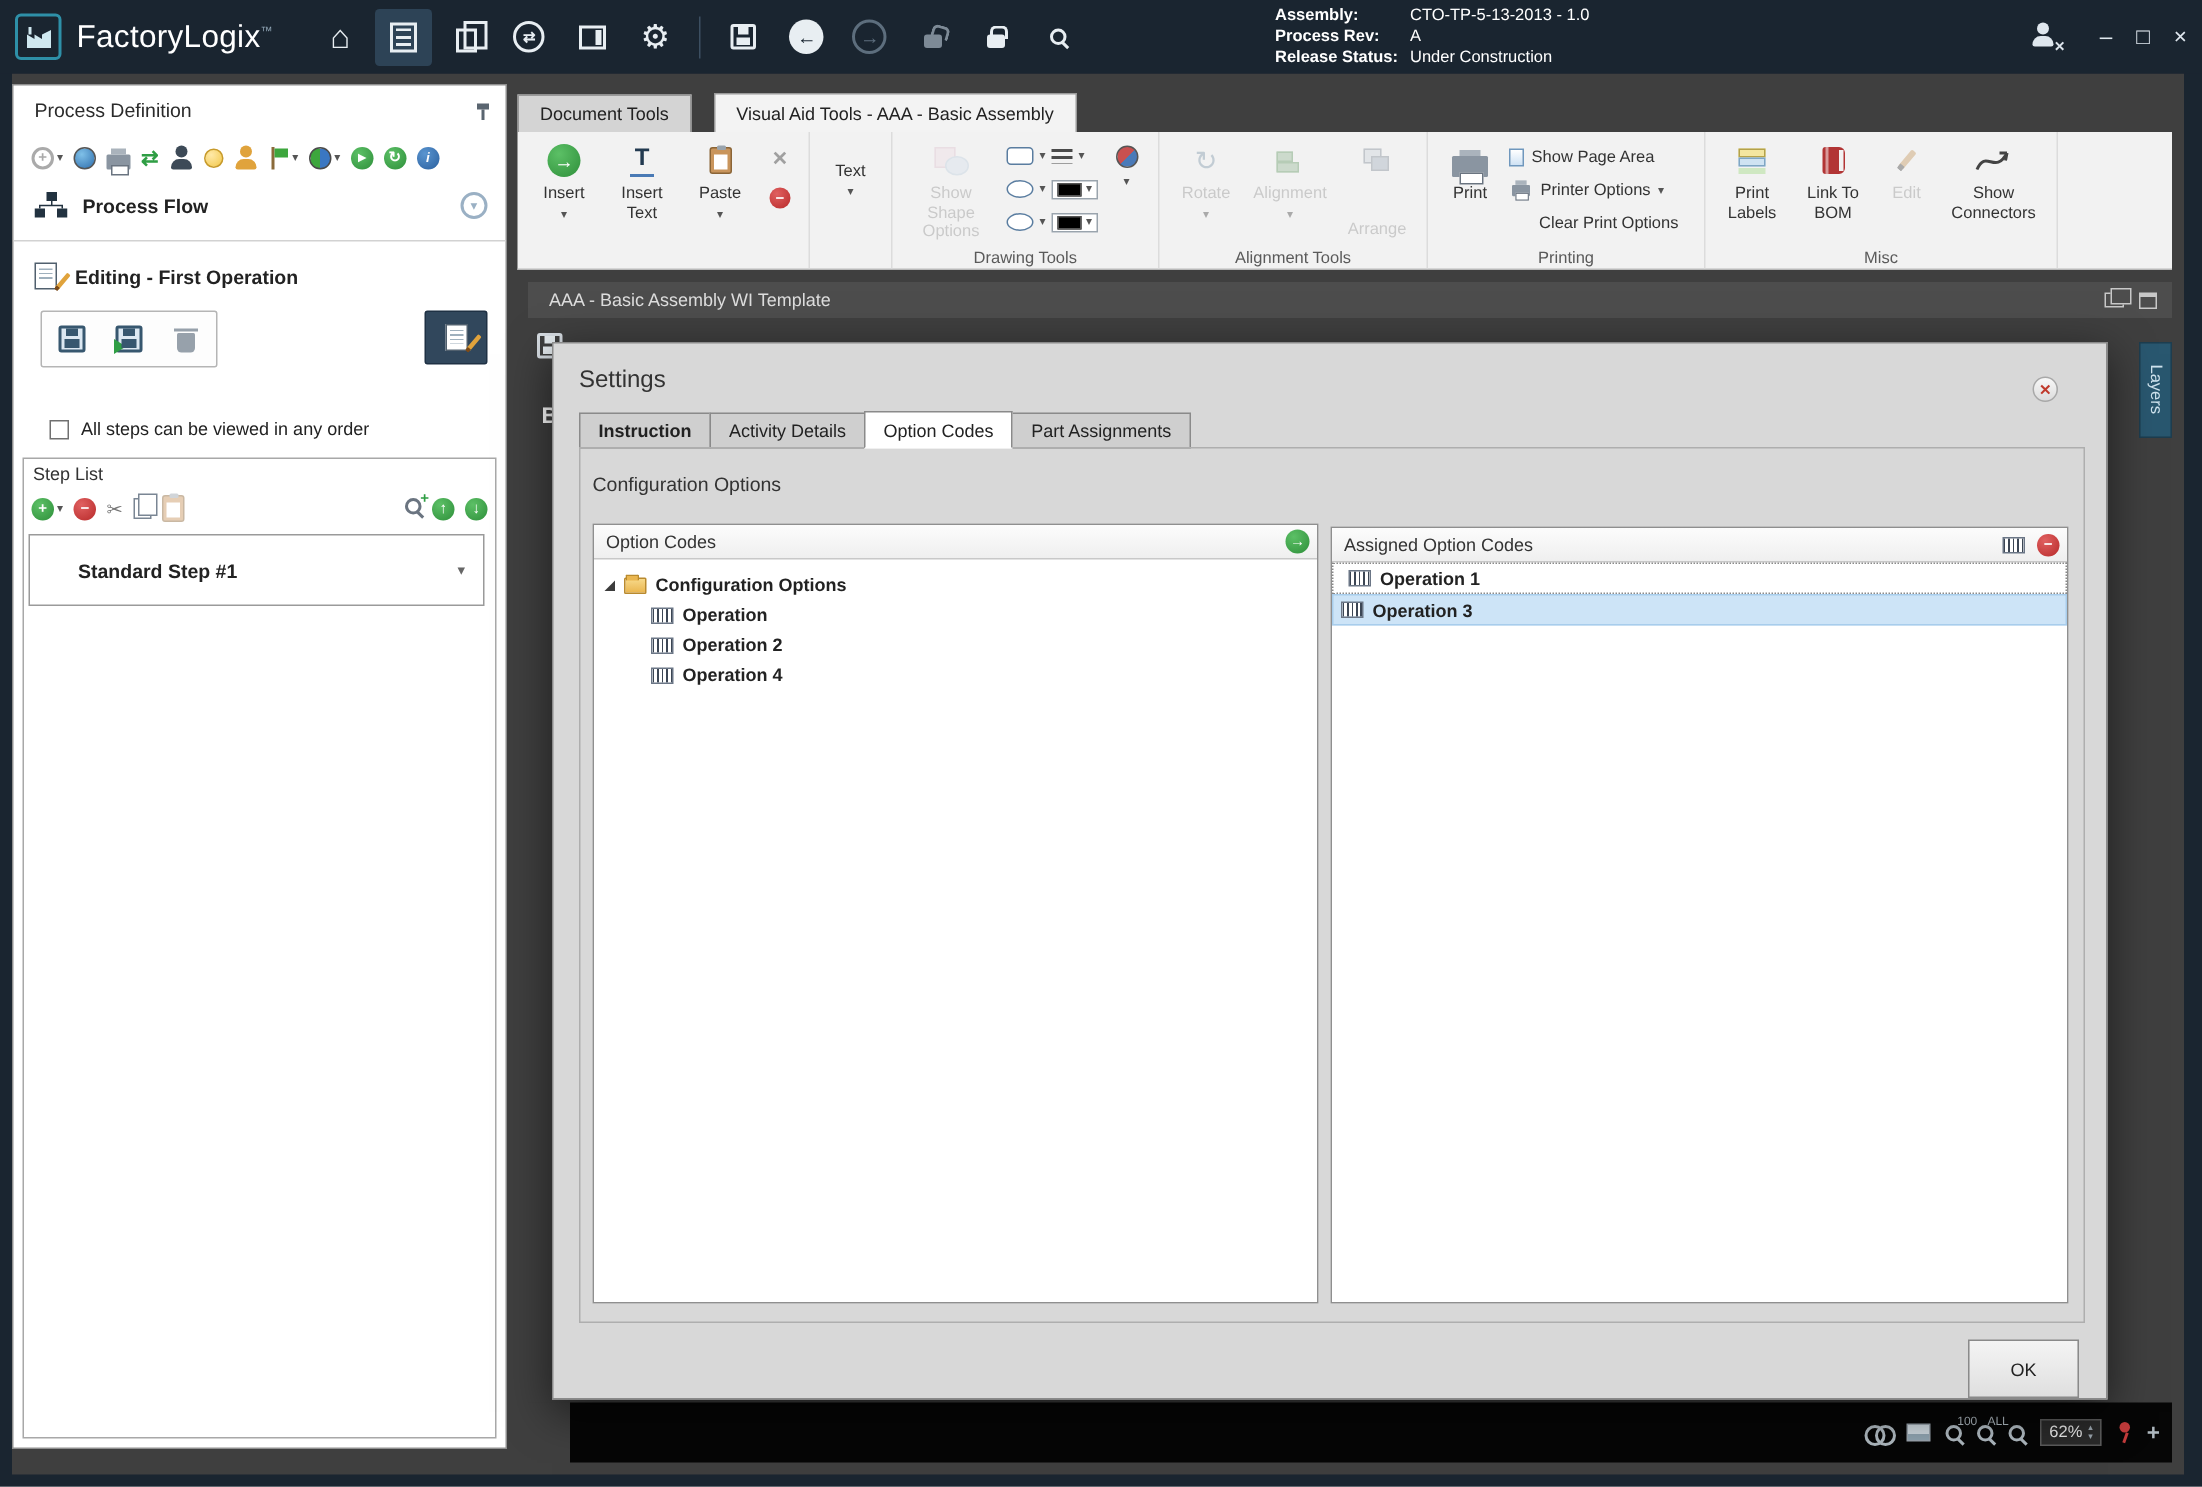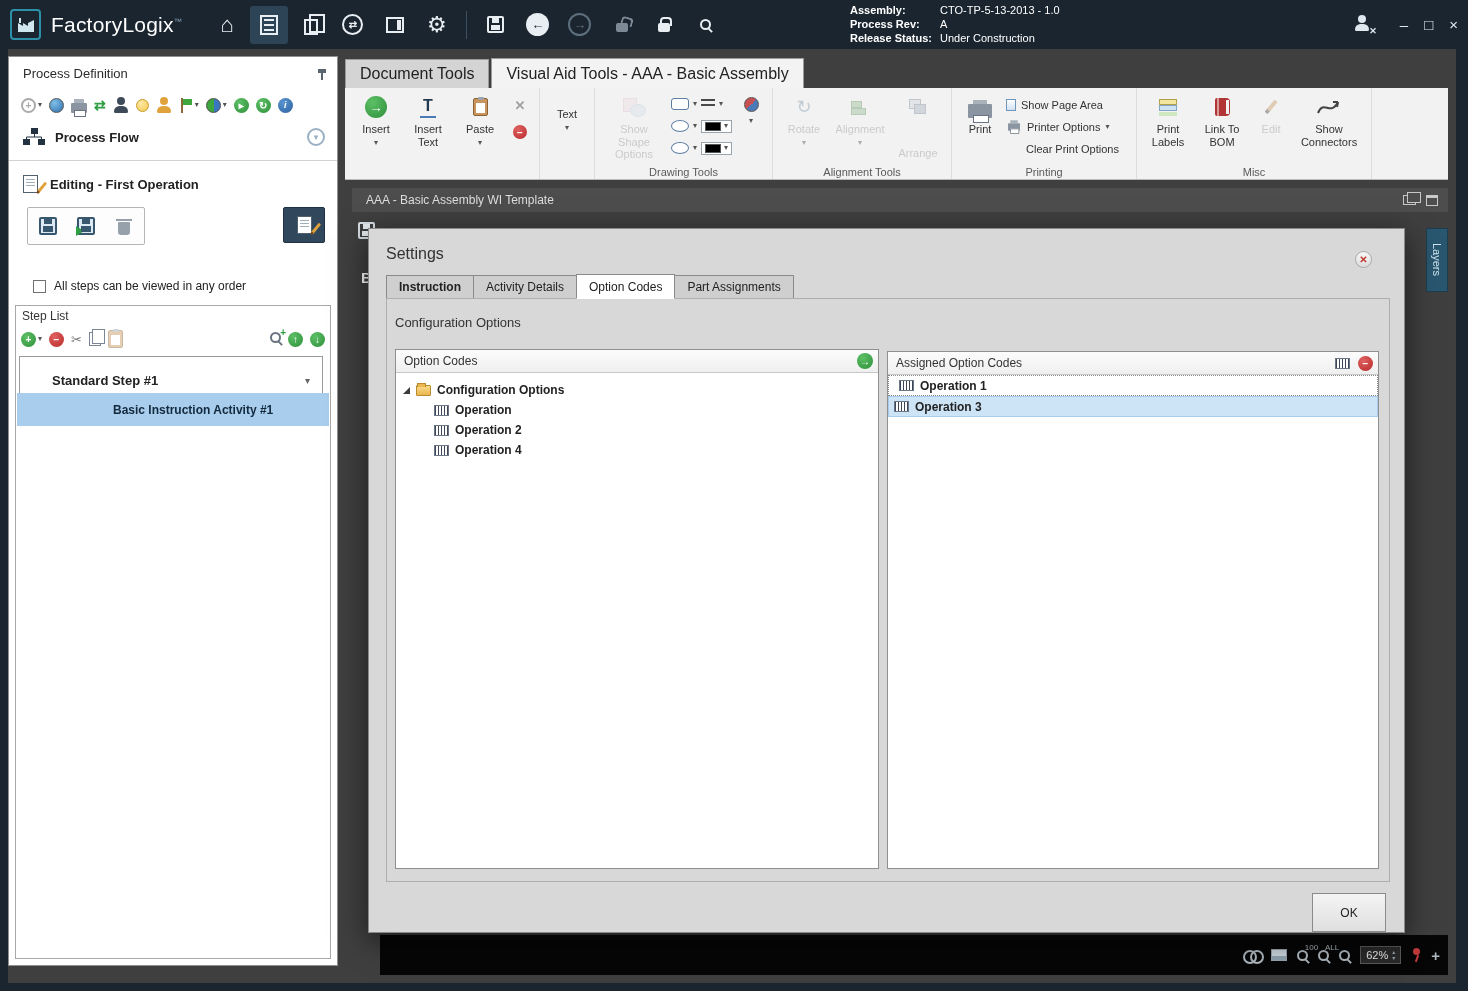--- a/index.html
+++ b/index.html
@@ -156,21 +156,21 @@
   .sl-tools { position:absolute; left:5px; top:21px; right:5px; height:24px; display:flex; align-items:center; gap:7px; }
   .sl-tools .spacer { flex:1; }
   .sl-step { position:absolute; left:3px; top:50px; right:7px; height:48px; border:1px solid #9a9a9a; background:#fff; display:flex; align-items:center; }
   .sl-step .t { padding-left:32px; font-size:13px; font-weight:bold; }
   .sl-step .chev { margin-left:auto; padding-right:12px; color:#666; font-size:10px; }
   .sl-activity { position:absolute; left:1px; top:87px; right:1px; height:33px; background:#a9cdec; display:flex; align-items:center; }
   .sl-activity .t { padding-left:96px; font-size:12px; font-weight:bold; color:#12293e; }
 
   
   #tabstrip { position:absolute; left:345px; top:62px; height:26px; display:flex; align-items:flex-end; }
-  .rtab { font-size:16px; color:#222; padding:5px 14px 5px 14px; background:#d4d4d4; border:1px solid #9a9a9a; border-bottom:none; margin-right:2px; white-space:nowrap; }
+  .rtab { font-size:12px; color:#222; padding:5px 14px 5px 14px; background:#d4d4d4; border:1px solid #9a9a9a; border-bottom:none; margin-right:15px; white-space:nowrap; }
   .rtab.active { background:#f3f3f3; padding-top:6px; }
   #ribbon { position:absolute; left:345px; top:88px; width:1103px; height:92px; background:#f2f2f2; border-bottom:1px solid #b9b9b9; display:flex; }
   .rgroup { position:relative; border-right:1px solid #dcdcdc; padding:4px 8px 16px 8px; display:flex; gap:6px; align-items:flex-start; }
   .glabel { position:absolute; bottom:1px; left:0; right:0; text-align:center; font-size:11px; color:#5a5a5a; }
   .rbtn { display:flex; flex-direction:column; align-items:center; font-size:11px; color:#333; width:46px; padding-top:2px; gap:3px; }
   .rbtn .ric { height:26px; display:flex; align-items:center; }
   .rbtn .rlb { text-align:center; line-height:1.15; }
   .rbtn.dim { color:#9a9a9a; }
   .xcol { display:flex; flex-direction:column; align-items:center; gap:12px; padding-top:6px; width:22px; }
   .shapegrid { display:flex; flex-direction:column; gap:4px; padding-top:3px; }
@@ -400,23 +400,20 @@
             <span>↑</span>
           </span>
         <span class="gball">
             <span>↓</span>
           </span>
       </div>
       <div class="sl-step">
         <span class="t">Standard Step #1</span>
         <span class="chev">▾</span>
       </div>
-      <div class="sl-activity">
-        <span class="t">Basic Instruction Activity #1</span>
-      </div>
     </div>
   </div>
 
   <div id="tabstrip">
     <span class="rtab">Document Tools</span>
     <span class="rtab active">Visual Aid Tools - AAA - Basic Assembly</span>
   </div>
 
   <div id="ribbon">
     <div class="rgroup">

